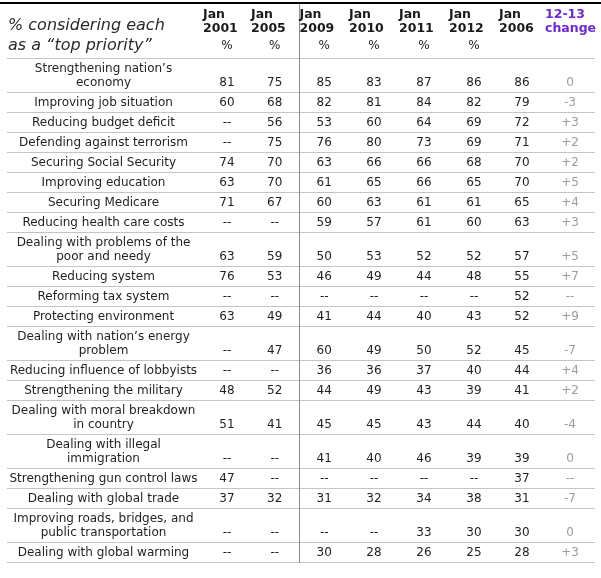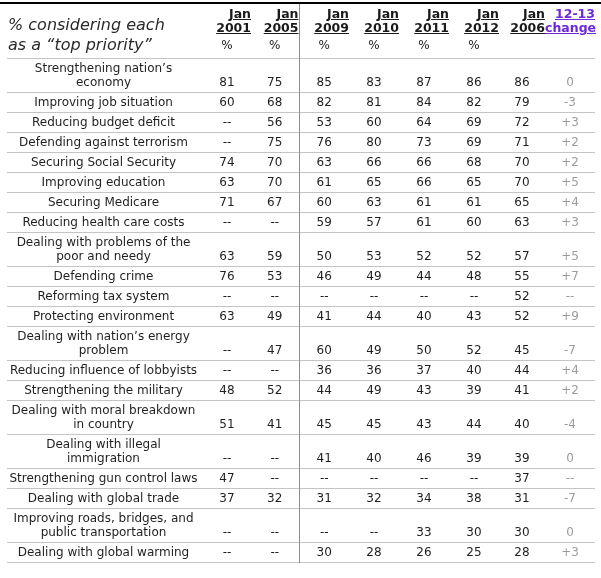--- a/index.html
+++ b/index.html
@@ -45,29 +45,28 @@
   th.corner {
     text-align: left;
     vertical-align: bottom;
     font-style: italic;
     font-size: 16px;
     line-height: 1.25;
     color: #2b2b2b;
     padding: 0 28px 3px 1px;
   }
   th.year {
-    text-align: right;
+    text-align: left;
     vertical-align: top;
     font-weight: bold;
     font-size: 12.5px;
     line-height: 1.15;
     padding-top: 3px;
     color: #1a1a1a;
     height: 31px;
-    text-decoration: underline;
   }
   tr.units th {
     text-align: center;
     font-size: 12px;
     height: 20px;
     vertical-align: top;
     color: #1a1a1a;
   }
   .col-divider { border-left: 1px solid #8c8c8c; }
   th.col-change { color: #6d28d9; }
@@ -248,21 +247,21 @@
           <td class="val">63</td>
           <td class="val">59</td>
           <td class="val col-divider">50</td>
           <td class="val">53</td>
           <td class="val">52</td>
           <td class="val">52</td>
           <td class="val">57</td>
           <td class="val col-change">+5</td>
         </tr>
         <tr>
-          <td class="rowlabel">Defending crime</td>
+          <td class="rowlabel">Reducing system</td>
           <td class="val">76</td>
           <td class="val">53</td>
           <td class="val col-divider">46</td>
           <td class="val">49</td>
           <td class="val">44</td>
           <td class="val">48</td>
           <td class="val">55</td>
           <td class="val col-change">+7</td>
         </tr>
         <tr>

